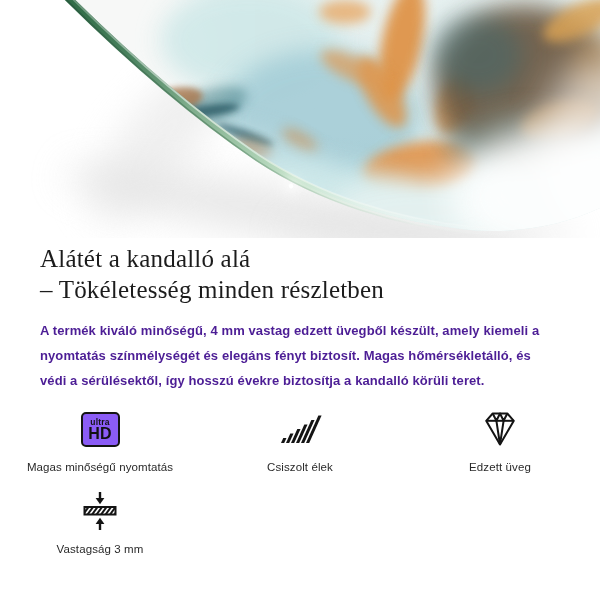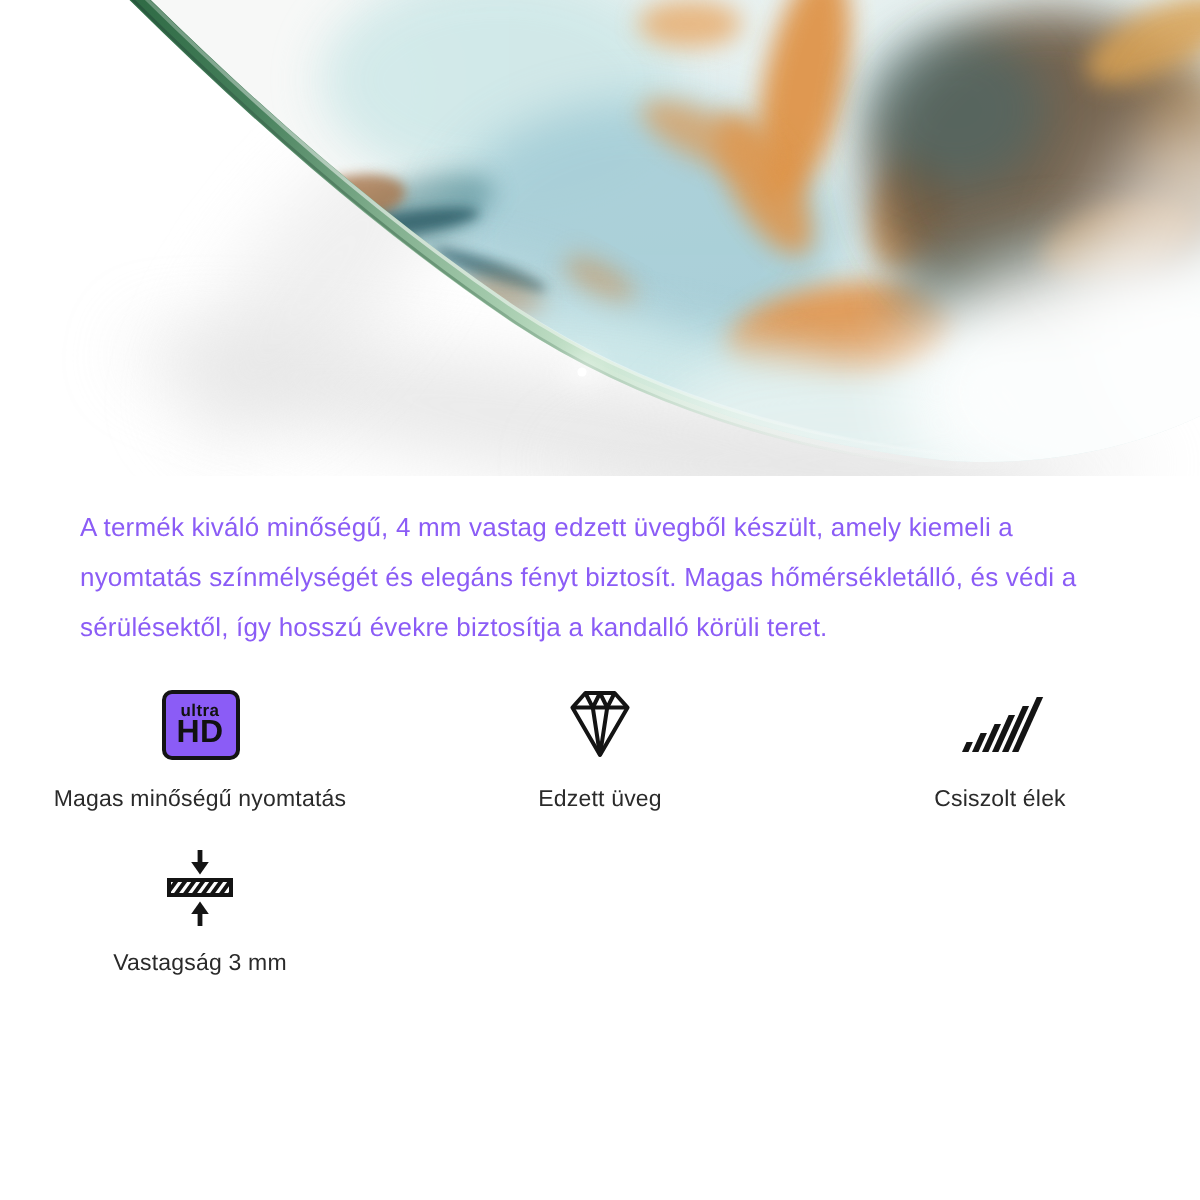--- a/index.html
+++ b/index.html
@@ -18,22 +18,23 @@
   .content{padding:0 40px;}
   .headline{
     font-family:"Liberation Serif","DejaVu Serif",serif;
     font-weight:400;color:#1c1c1c;
     font-size:25px;line-height:31px;
     margin:0;padding-top:5px;letter-spacing:.2px;
   }
   .headline span{display:block;}
   .desc{
     margin:13px 0 0 0;
-    font-size:13px;line-height:25px;color:#8b5cf6;
+    font-size:13px;line-height:25px;color:#4c1d95;
     letter-spacing:.1px;
+    font-weight:bold;
   }
 
   
   .features{
     margin-top:14px;
     display:grid;
     grid-template-columns:1fr 1fr 1fr;
     row-gap:16px;
   }
   .feature{display:flex;flex-direction:column;align-items:center;}
@@ -158,65 +159,69 @@
       <g transform="translate(291,186) rotate(-35)">
         <circle r="8" fill="#ffffff" opacity="0.55" filter="url(#b6)"></circle>
         <line x1="-26" y1="0" x2="26" y2="0" stroke="#ffffff" stroke-width="2.2" stroke-linecap="round" filter="url(#bs)"></line>
         <line x1="0" y1="-13" x2="0" y2="13" stroke="#ffffff" stroke-width="2" stroke-linecap="round" filter="url(#bs)"></line>
         <circle r="2.3" fill="#ffffff"></circle>
       </g>
     </svg>
   </div>
 
   <div class="content">
+    <h1 class="headline">
+      <span>Alátét a kandalló alá</span>
+      <span>– Tökéletesség minden részletben</span>
+    </h1>
     <p class="desc">A termék kiváló minőségű, 4 mm vastag edzett üvegből készült, amely kiemeli a nyomtatás színmélységét és elegáns fényt biztosít. Magas hőmérsékletálló, és védi a sérülésektől, így hosszú évekre biztosítja a kandalló körüli teret.</p>
   </div>
 
   <div class="features">
 
 
     <div class="feature">
       <div class="icon-wrap">
         <div class="uhd-box">
           <div class="uhd-top">ultra</div>
           <div class="uhd-bottom">HD</div>
         </div>
       </div>
       <div class="feature-label">Magas minőségű nyomtatás</div>
     </div>
 
-
-    <div class="feature">
-      <div class="icon-wrap">
-        <svg width="44" height="44" viewBox="0 0 44 44">
-          <g class="ic" stroke-width="2" stroke-linejoin="round">
-            <path d="M14.7 6.5 H29.3 L35.8 13.8 L22 37.5 L8.2 13.8 Z"></path>
-            <path d="M8.2 13.8 H35.8"></path>
-            <path d="M14.7 6.5 L18.4 13.8 L22 6.5 L25.6 13.8 L29.3 6.5"></path>
-            <path d="M18.4 13.8 L22 37.5 M25.6 13.8 L22 37.5"></path>
-          </g>
-        </svg>
-      </div>
-      <div class="feature-label">Edzett üveg</div>
-    </div>
 
     <div class="feature">
       <div class="icon-wrap">
         <svg width="46" height="44" viewBox="0 0 46 44">
           <g fill="#141414">
             <path d="M4,36 L7.2,36 L9.45,31 L6.25,31 Z"></path>
             <path d="M9,36 L12.2,36 L16.48,26.5 L13.28,26.5 Z"></path>
             <path d="M14,36 L17.2,36 L23.5,22 L20.3,22 Z"></path>
             <path d="M19,36 L22.2,36 L30.53,17.5 L27.33,17.5 Z"></path>
             <path d="M24,36 L27.2,36 L37.55,13 L34.35,13 Z"></path>
             <path d="M29,36 L32.2,36 L44.58,8.5 L41.38,8.5 Z"></path>
           </g>
         </svg>
       </div>
       <div class="feature-label">Csiszolt élek</div>
+    </div>
+
+    <div class="feature">
+      <div class="icon-wrap">
+        <svg width="44" height="44" viewBox="0 0 44 44">
+          <g class="ic" stroke-width="2" stroke-linejoin="round">
+            <path d="M14.7 6.5 H29.3 L35.8 13.8 L22 37.5 L8.2 13.8 Z"></path>
+            <path d="M8.2 13.8 H35.8"></path>
+            <path d="M14.7 6.5 L18.4 13.8 L22 6.5 L25.6 13.8 L29.3 6.5"></path>
+            <path d="M18.4 13.8 L22 37.5 M25.6 13.8 L22 37.5"></path>
+          </g>
+        </svg>
+      </div>
+      <div class="feature-label">Edzett üveg</div>
     </div>
 
     <div class="feature">
       <div class="icon-wrap">
         <svg width="44" height="44" viewBox="0 0 44 44">
           <defs>
             <clipPath id="barClip">
                 <rect x="6.5" y="18" width="31" height="7.5"></rect>
               </clipPath>
           </defs>

